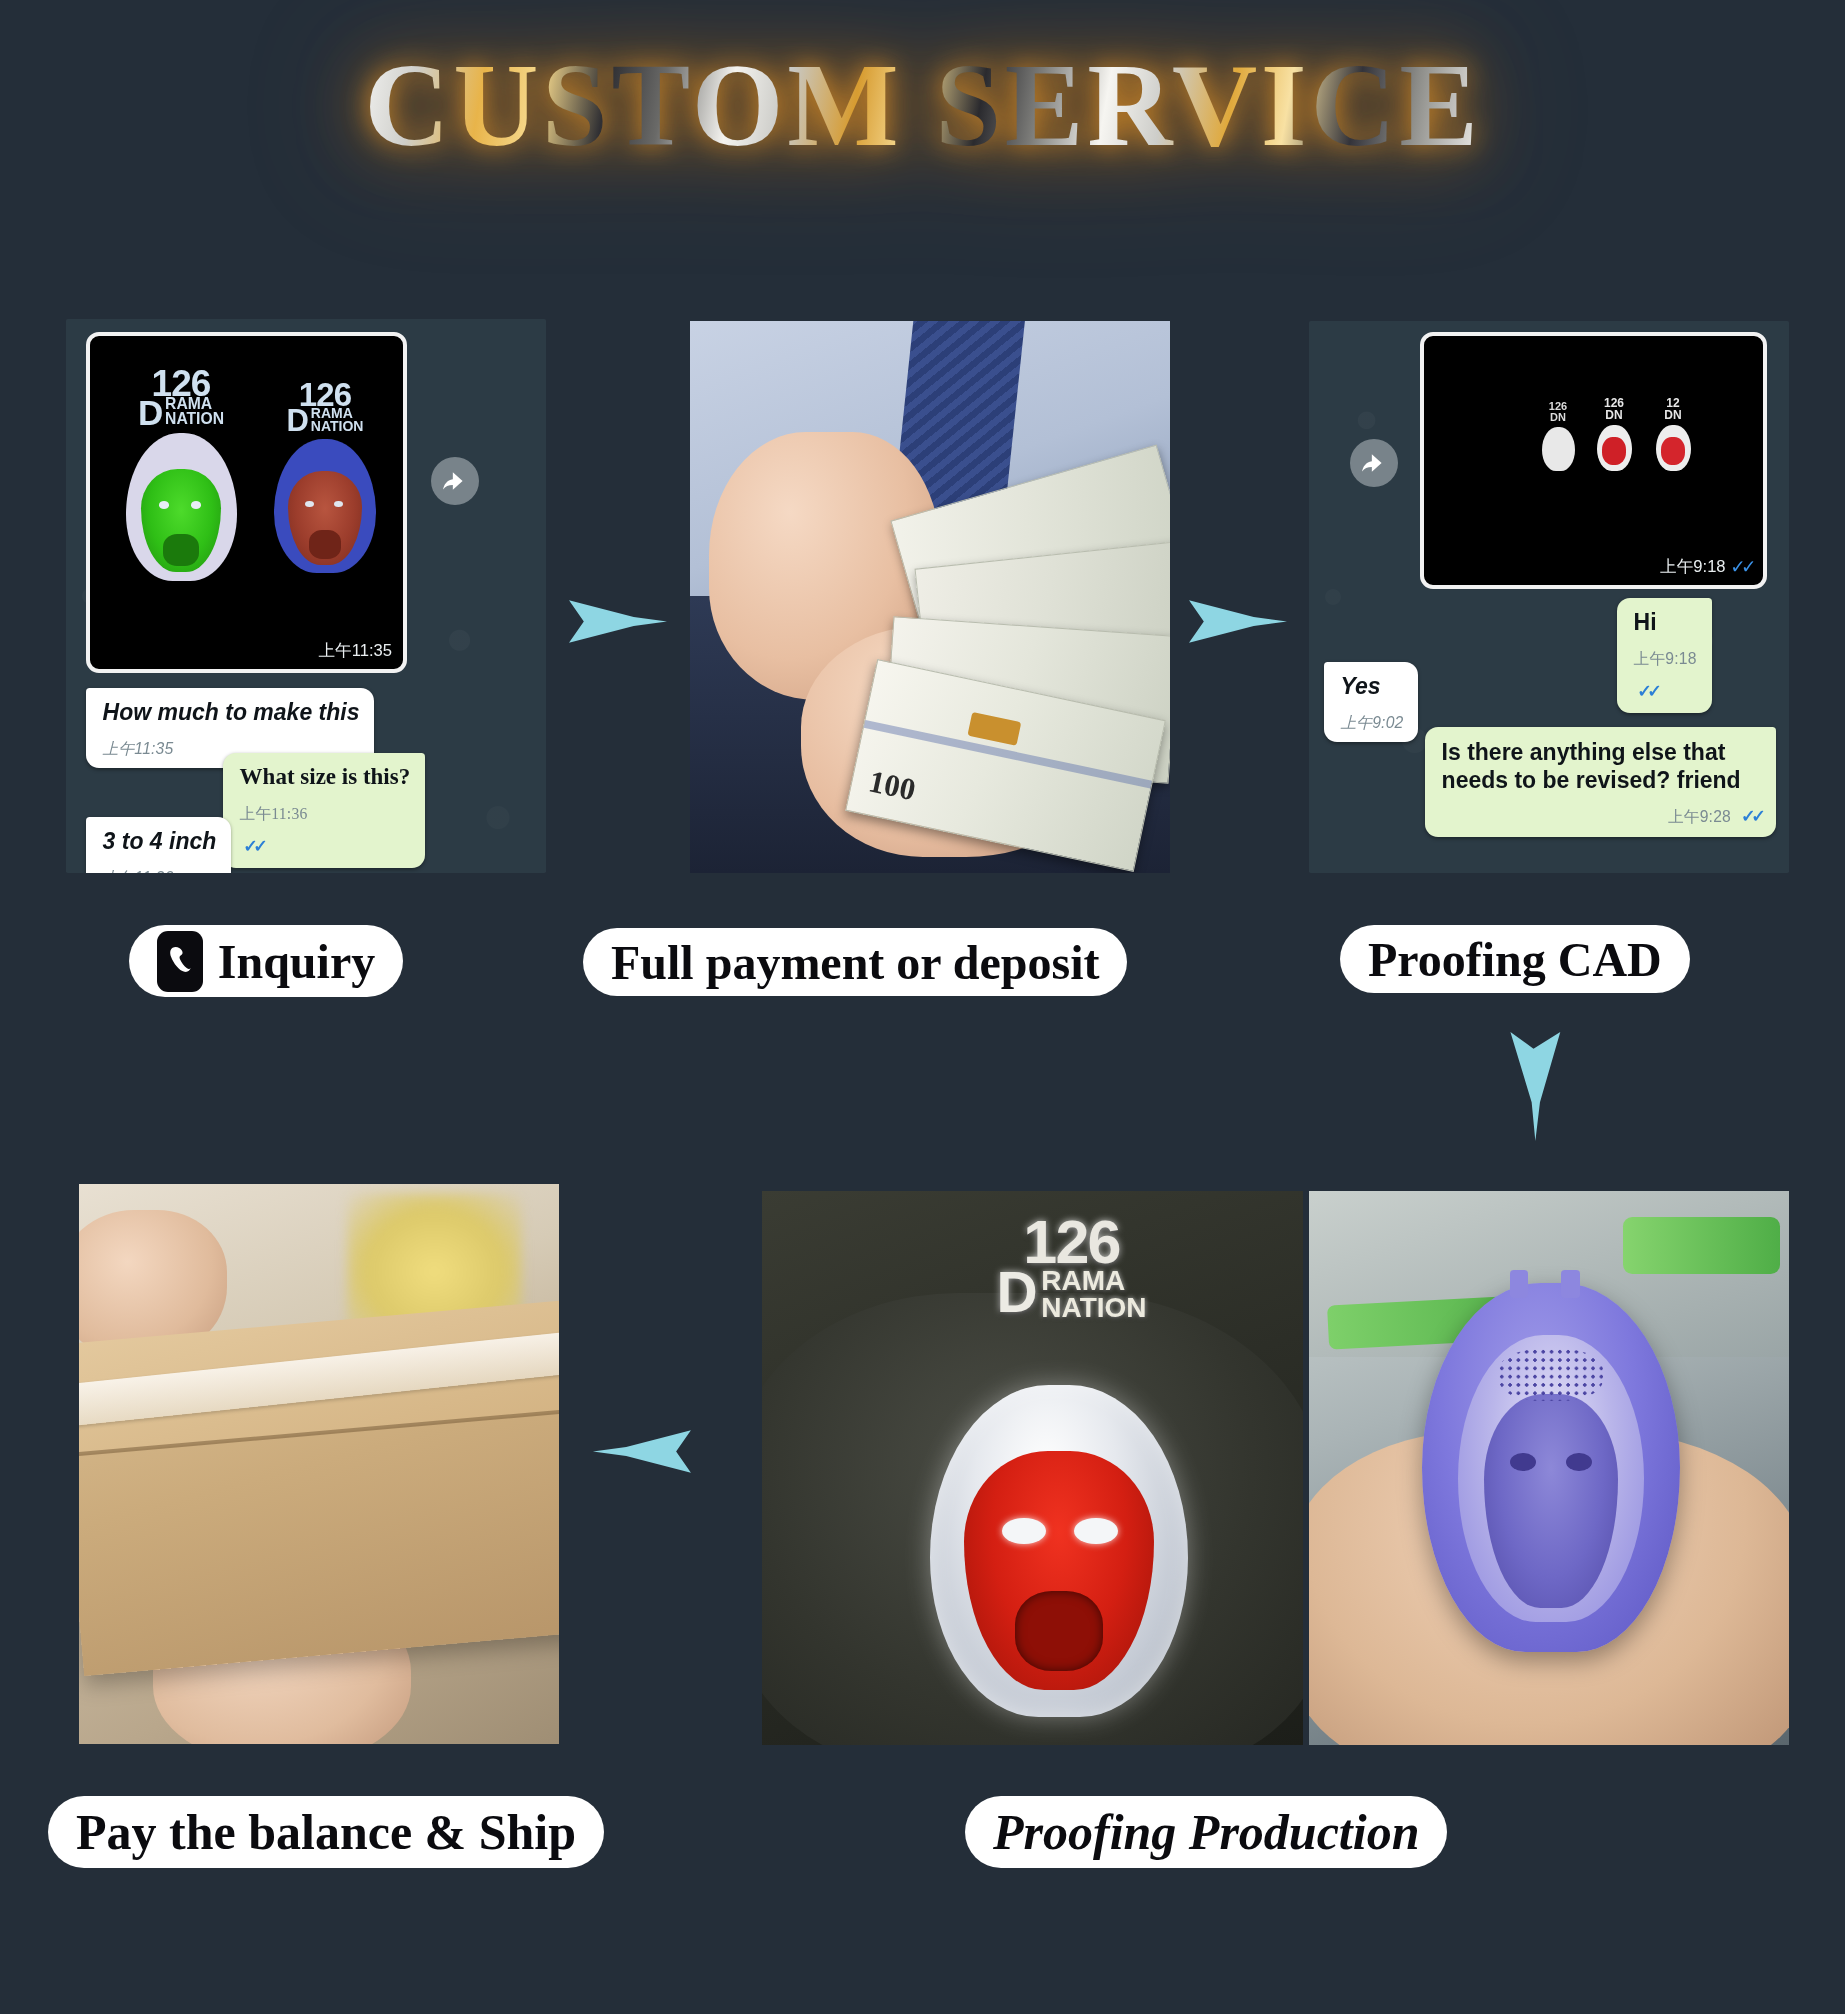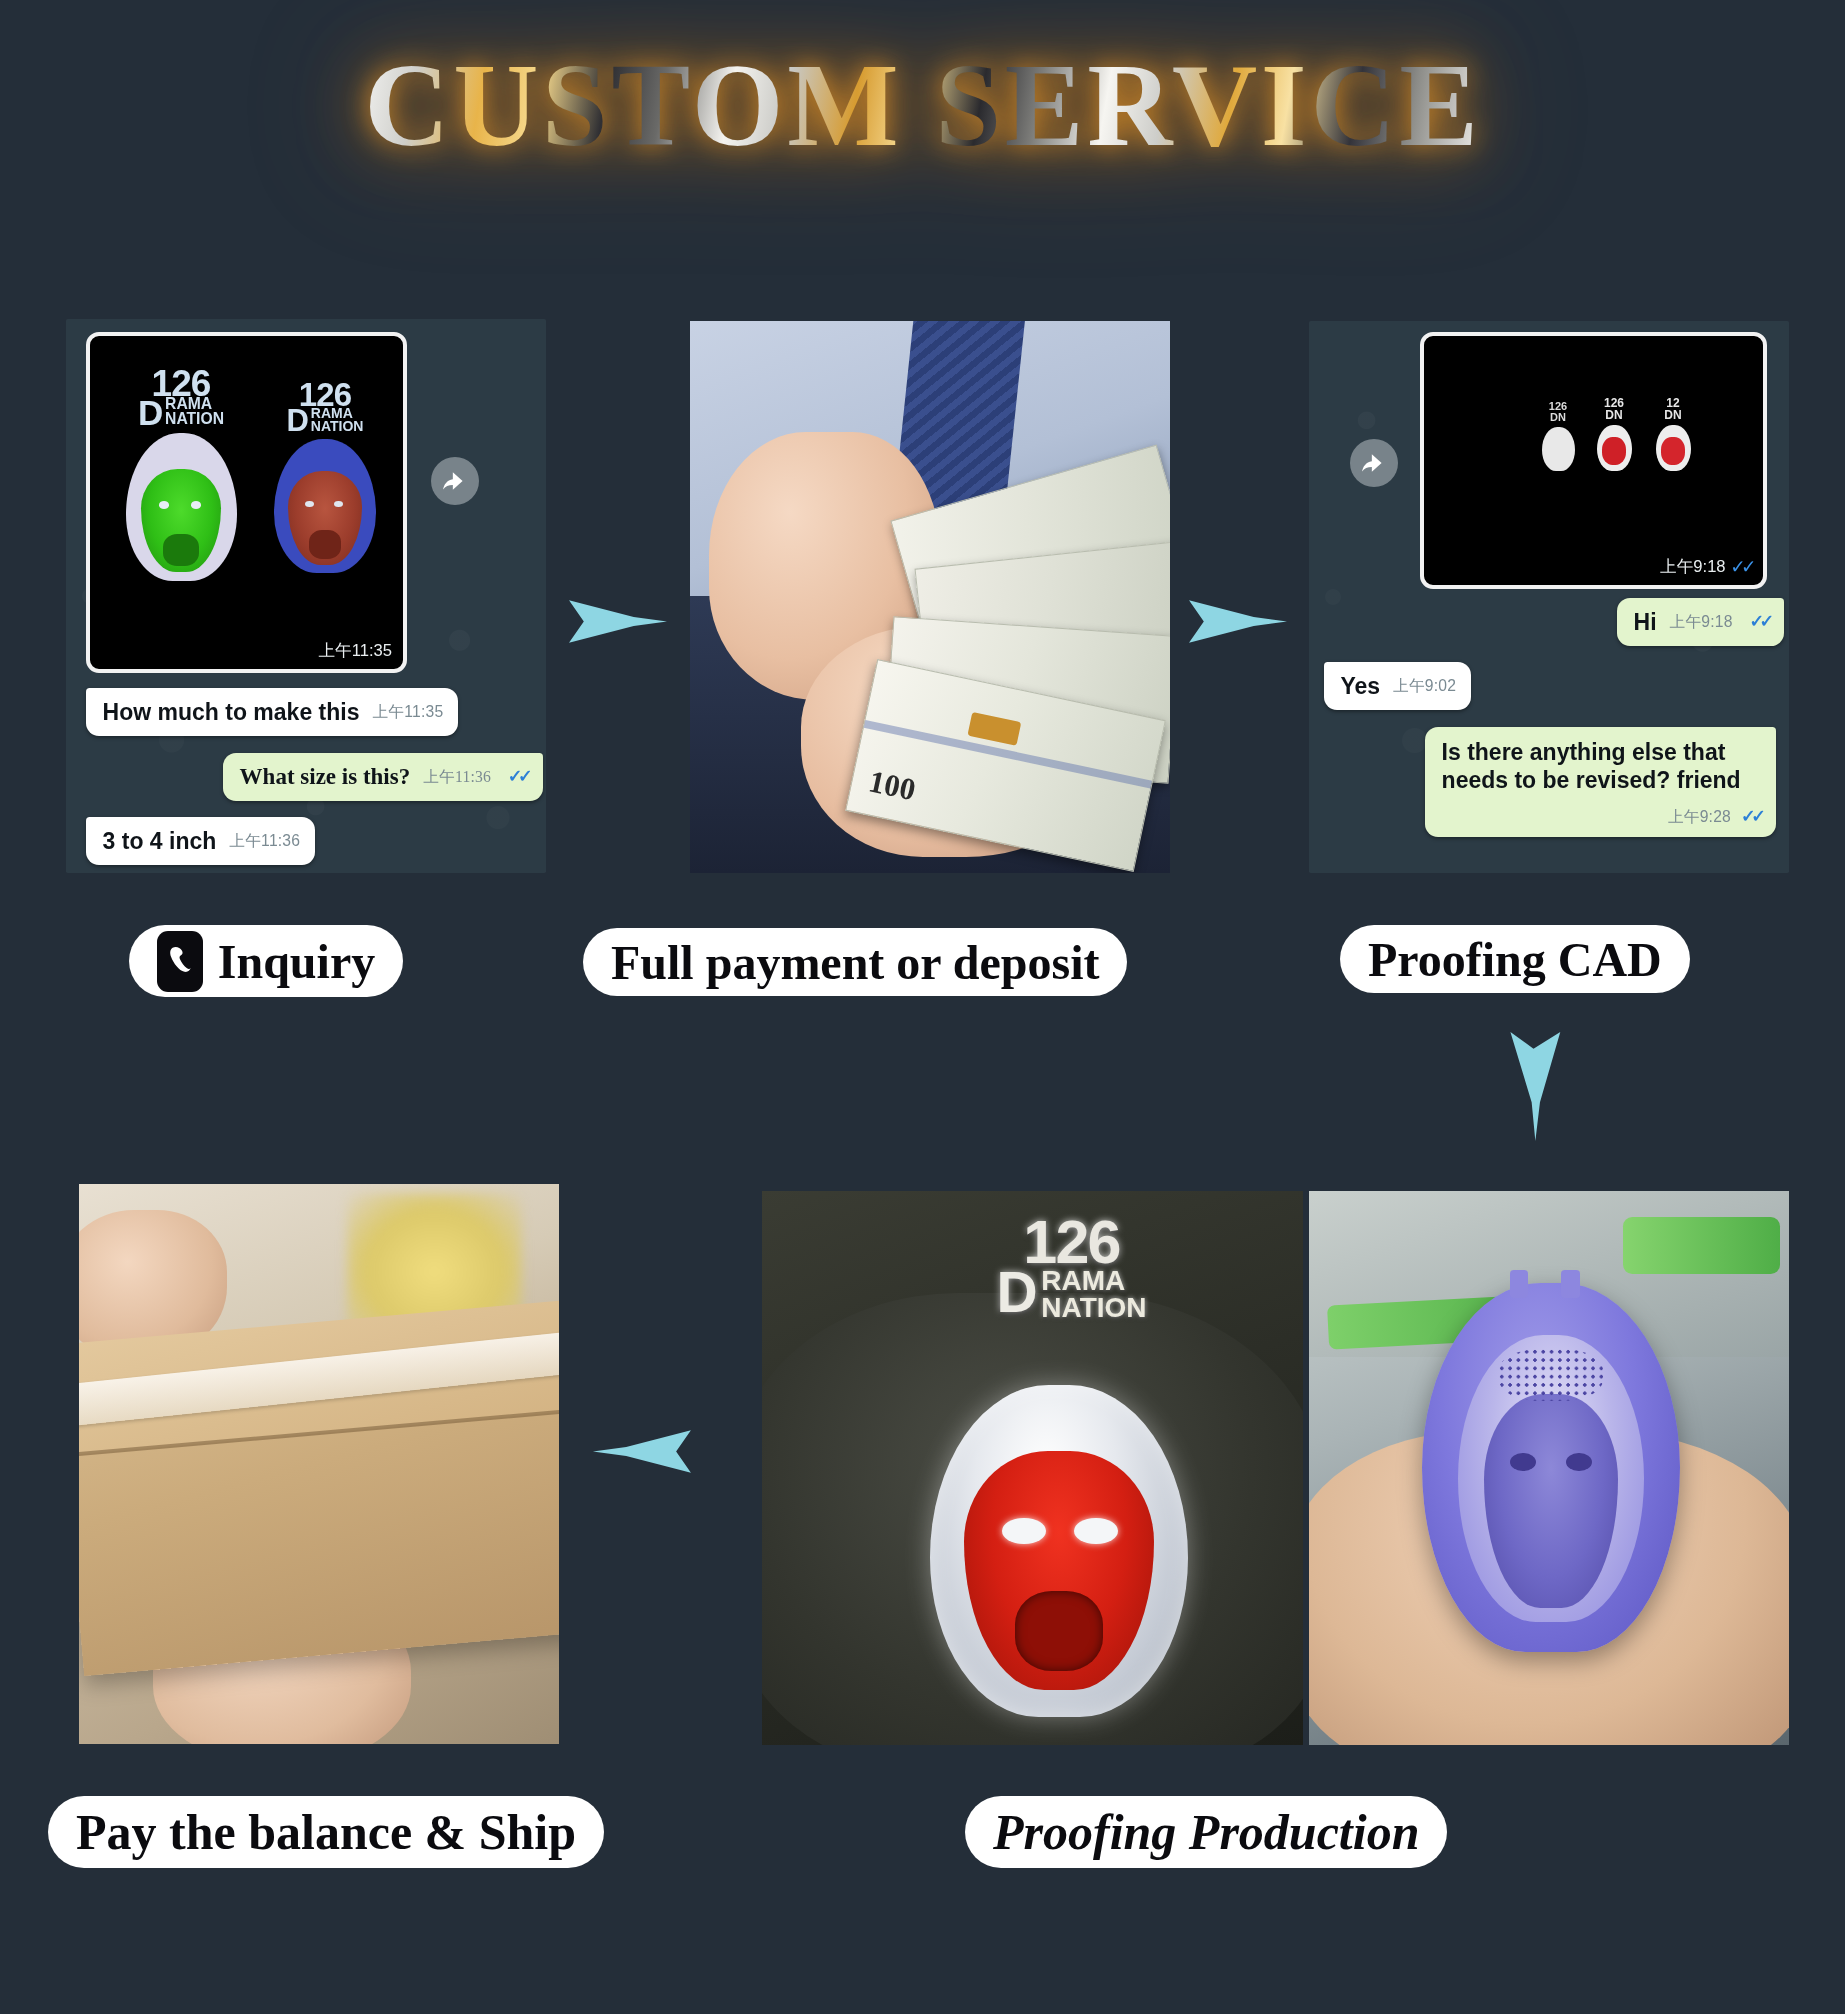--- a/index.html
+++ b/index.html
@@ -68,24 +68,25 @@
     position: absolute;
     border-radius: 13px;
     padding: 10px 14.8px 10px 16.6px;
     font-size: 23px;
     font-weight: 600;
     color: #0f1419;
     line-height: 1.22;
     box-shadow: 0 1.8px 3.7px rgba(0,0,0,.35);
     white-space: nowrap;
     display: flex;
-    align-items: center;
+    align-items: flex-start;
     gap: 13px;
-  }
-  .msg.in  { background: #ffffff; border-top-left-radius: 3.7px; }
+    flex-direction: column;
+  }
+  .msg.in  { background: #ffffff; border-top-left-radius: 3.7px; font-style: italic; }
   .msg.out { background: #e3f4cd; border-top-right-radius: 3.7px; }
   .msg.wrap-text { white-space: normal; display: block; }
   .msg .ts {
     font-size: 15.7px; font-weight: 400; color: #7a8a92;
     white-space: nowrap; letter-spacing: 0.2px;
   }
   .msg .ticks { color: #2c7fd6; font-size: 17.5px; letter-spacing: -4.6px; margin-left: 3.7px; }
   .msg .meta { float: right; margin-left: 20px; margin-top: 5.5px; }
 
   

